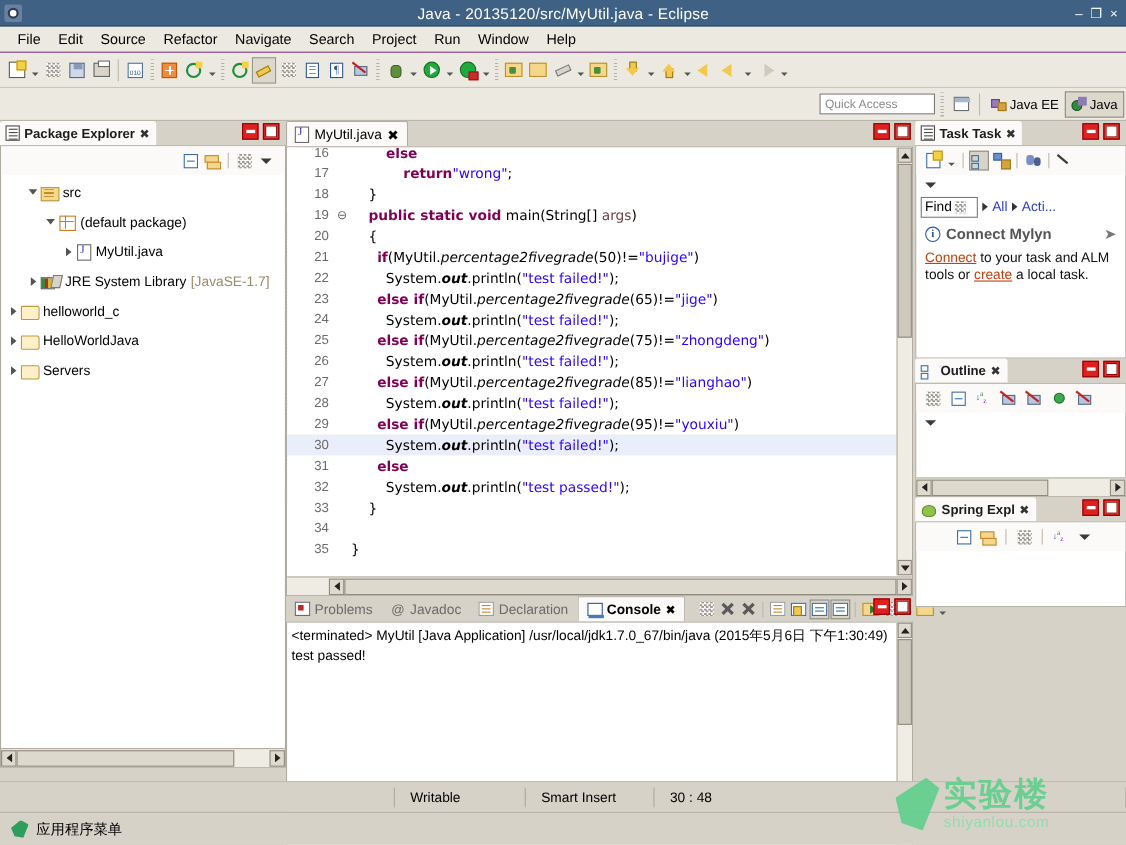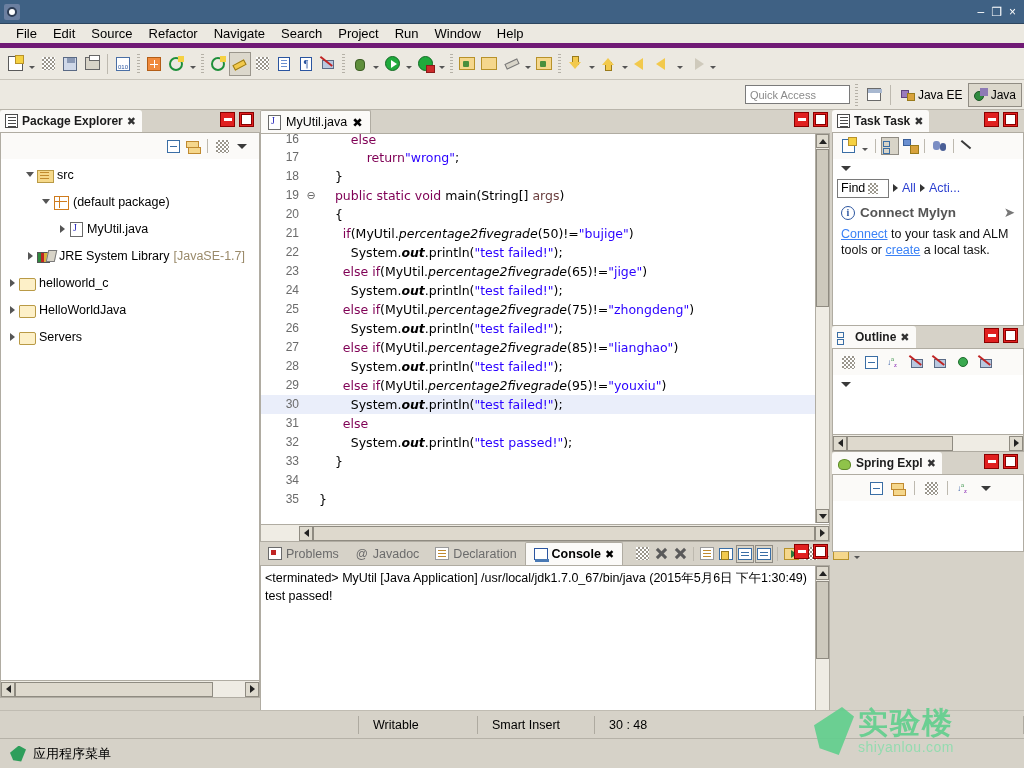--- a/index.html
+++ b/index.html
@@ -33,21 +33,21 @@
   }
   #titlebar .tb-buttons{
     margin-left:auto;display:flex;align-items:center;gap:7px;
     padding-right:8px; position:relative; z-index:2;
     font-size:12px;
   }
   #titlebar .tb-buttons span{cursor:default;line-height:1;}
   
   #menubar{
     height:24px;background:#ece9e1;display:flex;align-items:center;
-    padding-left:8px; border-bottom:5px solid #701a75;
+    padding-left:8px; border-bottom:1px solid #701a75;
   }
   #menubar .menu-item{
     padding:3px 8px; font-size:13px; color:#000; cursor:default;
   }
   
   #toolbar{
     height:32px;background:#ece9e1;display:flex;align-items:center;
     padding-left:4px;border-bottom:1px solid #c9c5bb;gap:0px;
   }
   .tbtn{
@@ -193,21 +193,21 @@
     height:19px;line-height:19px;display:flex;
     font-family:"DejaVu Sans", sans-serif;font-size:12.5px;white-space:pre;
   }
   .codeline.hl{background:#eaeefa;}
   .ln{
     width:44px;text-align:right;padding-right:6px;color:#6b6b6b;
     font-family:"Liberation Sans",sans-serif;font-size:12px;flex:none;
   }
   .fold{width:12px;flex:none;color:#666;font-size:11px;text-align:center;}
   .ctext{flex:1;padding-left:2px;}
-  .k{color:#7f0055;font-weight:normal;}
+  .k{color:#7f0055;font-weight:bold;}
   .s{color:#2a00ff;}
   .f{font-style:italic;color:#000;}
   .fb{font-style:italic;font-weight:bold;color:#000;}
   .p{color:#6a3e3e;}
   
   #markbar{position:absolute;left:0;top:0;width:9px;bottom:18px;background:#fff;}
   #markstripe{position:absolute;left:0;width:9px;
     background:repeating-conic-gradient(#a9a59b 0 25%, #ffffff 0 50%) 0 0/3px 3px;}
   
   .vscroll{
@@ -251,21 +251,21 @@
   #outline{left:832px;top:216px;width:192px;height:126px;}
   #springexpl{left:832px;top:342px;width:192px;height:100px;}
   .mylyn-box{padding:6px 8px;font-size:12.5px;line-height:16px;}
   .mylyn-title{display:flex;align-items:center;gap:5px;font-size:13.5px;font-weight:bold;color:#555;}
   .mylyn-title .info{
     width:14px;height:14px;border-radius:50%;border:1.5px solid #2b55a0;color:#2b55a0;
     font-size:10px;display:flex;align-items:center;justify-content:center;font-weight:bold;
     font-family:"Liberation Serif",serif;
   }
   .mylyn-body{margin-top:5px;color:#111;}
-  .mylyn-body a{color:#3b82f6;text-decoration:underline;}
+  .mylyn-body a{color:#c2410c;text-decoration:underline;}
   .findrow{display:flex;align-items:center;height:22px;padding-left:4px;gap:4px;font-size:12.5px;}
   .findbox{width:52px;height:19px;border:1px solid #7a7a7a;background:#fff;display:flex;align-items:center;
     padding:0 3px;gap:3px;}
   .findrow .arr{width:0;height:0;border-top:4px solid transparent;border-bottom:4px solid transparent;border-left:5px solid #333;}
   .findrow .lnk{color:#2b3fd0;}
   
   #statusbar{
     position:absolute;left:0;top:710px;width:1024px;height:28px;background:#d6d2c8;
     display:flex;align-items:center;font-size:12.5px;border-top:1px solid #c0bcb2;
   }
@@ -400,20 +400,21 @@
   .g-arrowdiag:after{content:"";position:absolute;left:1px;top:1px;width:12px;height:2px;background:#3a3a3a;
     transform:rotate(40deg);transform-origin:left top;}
 </style>
 </head>
 <body>
 
 <div id="titlebar">
   <div class="tb-icon">
       <div class="gear"></div>
     </div>
+  <div class="tb-title">Java - 20135120/src/MyUtil.java - Eclipse</div>
   <div class="tb-buttons">
     <span>–</span>
     <span>❐</span>
     <span>×</span>
   </div>
 </div>
 
 <div id="menubar">
   <div class="menu-item">File</div>
   <div class="menu-item">Edit</div>

